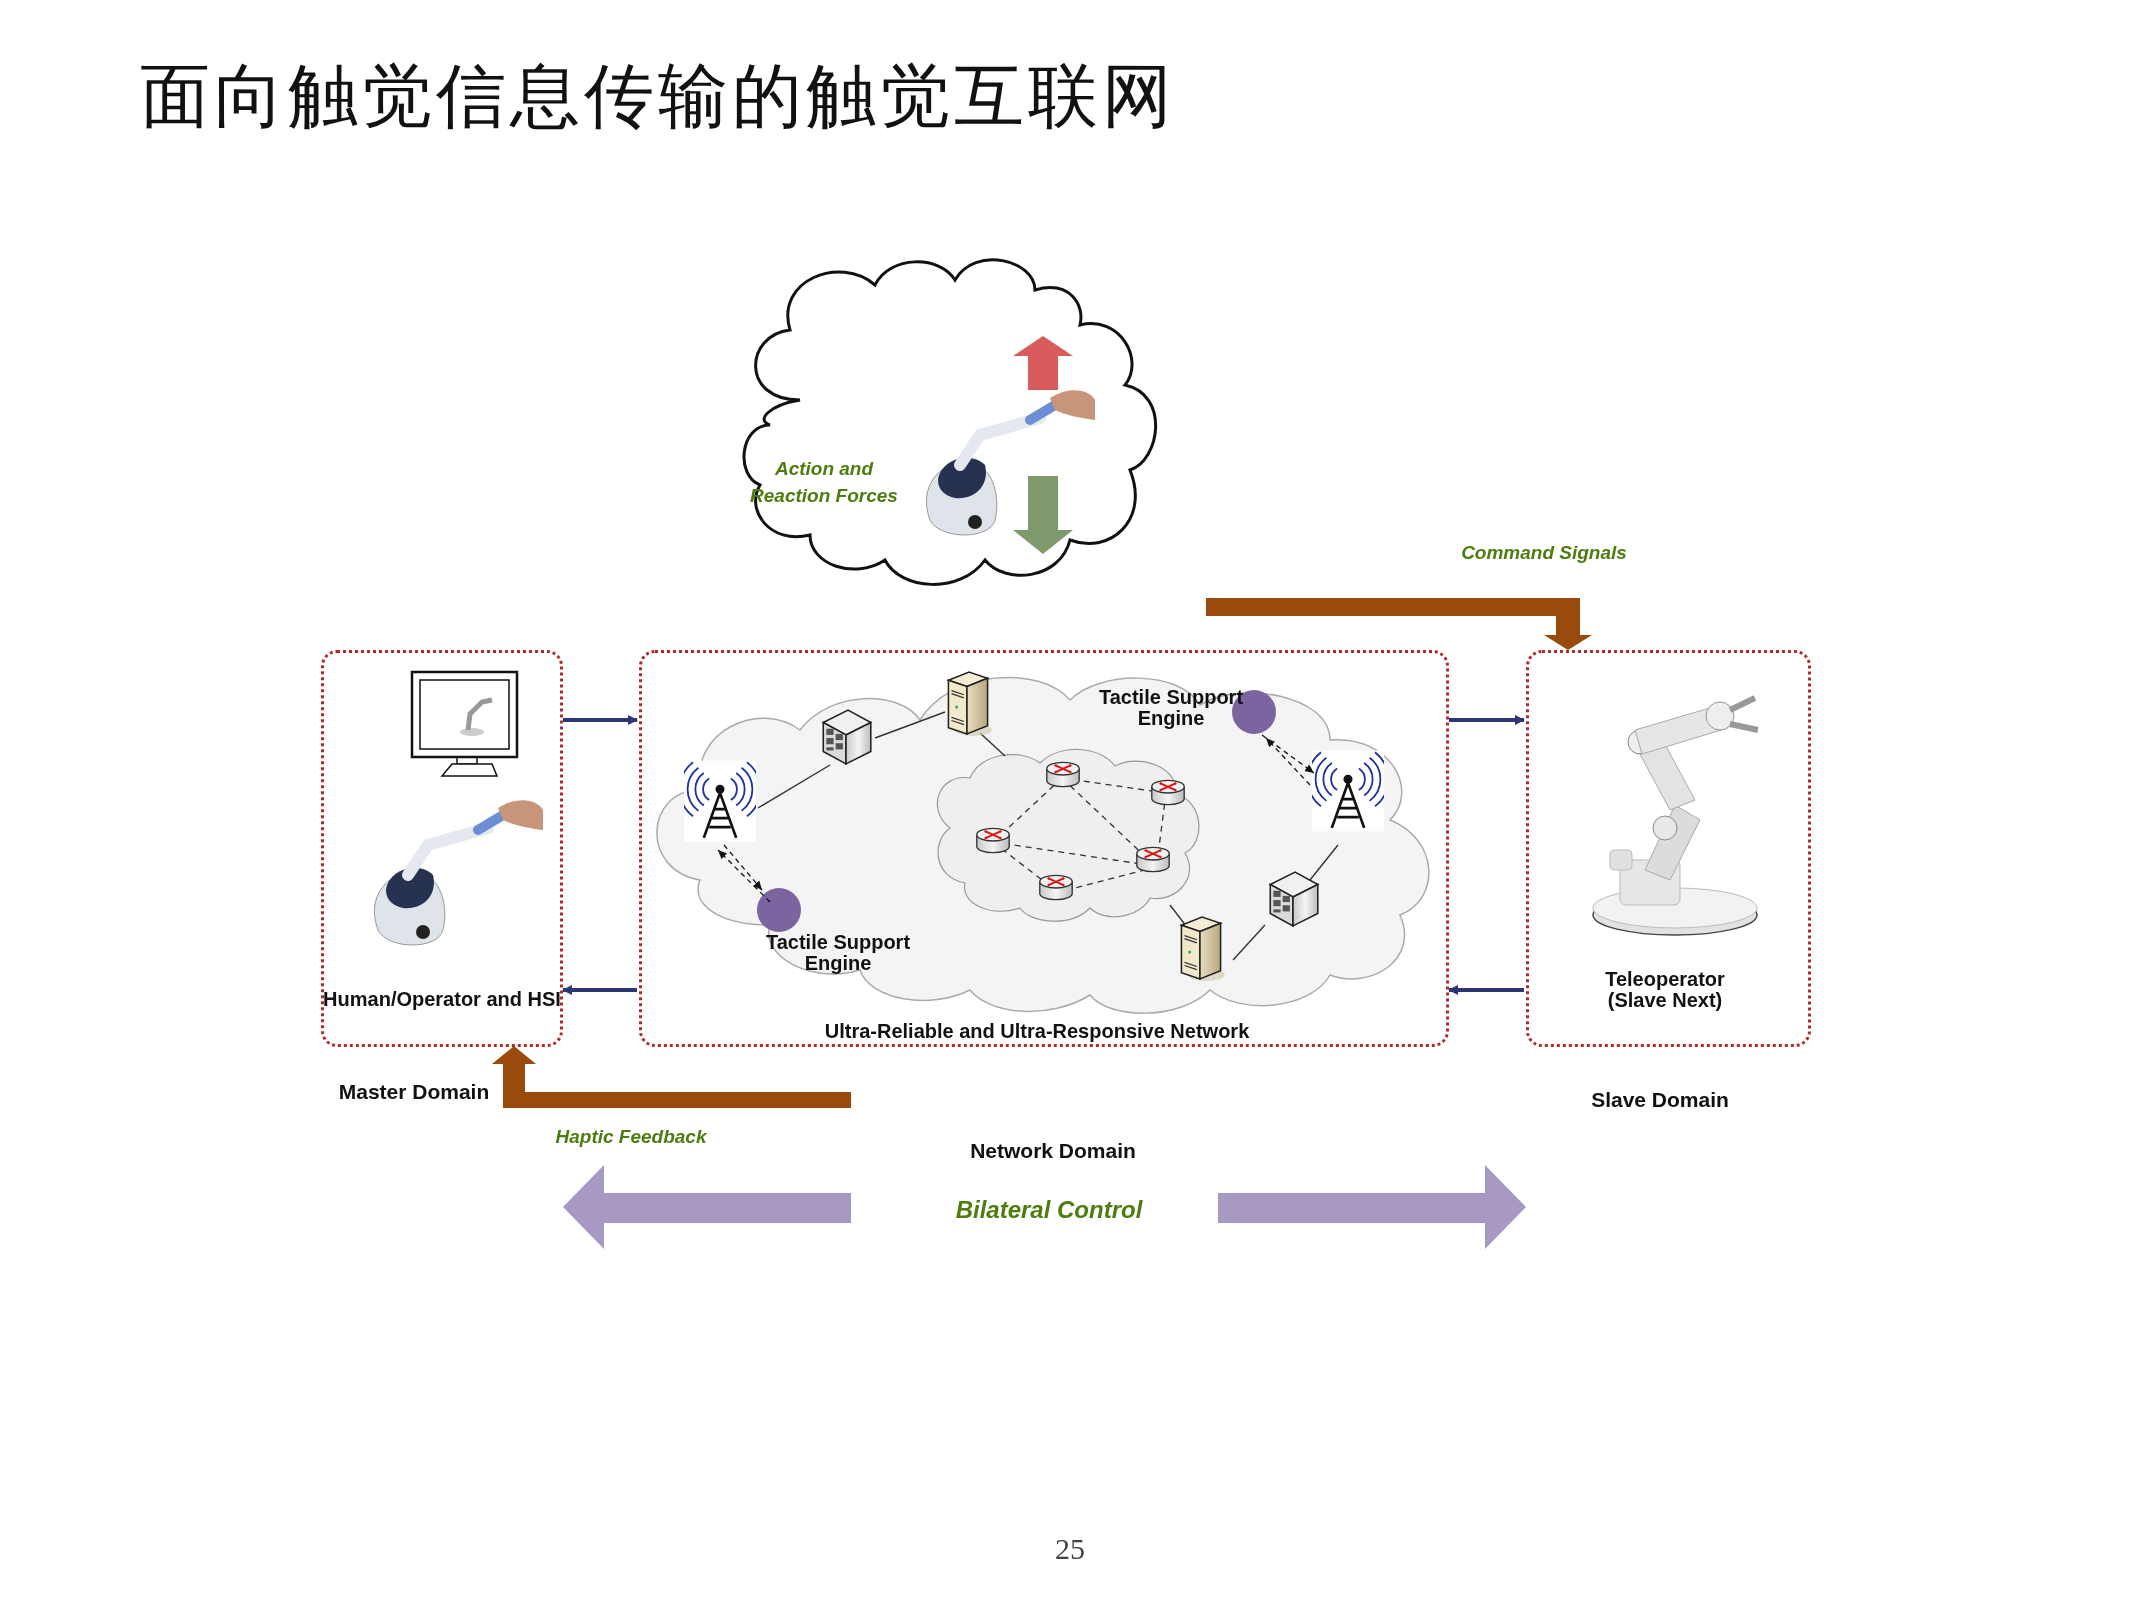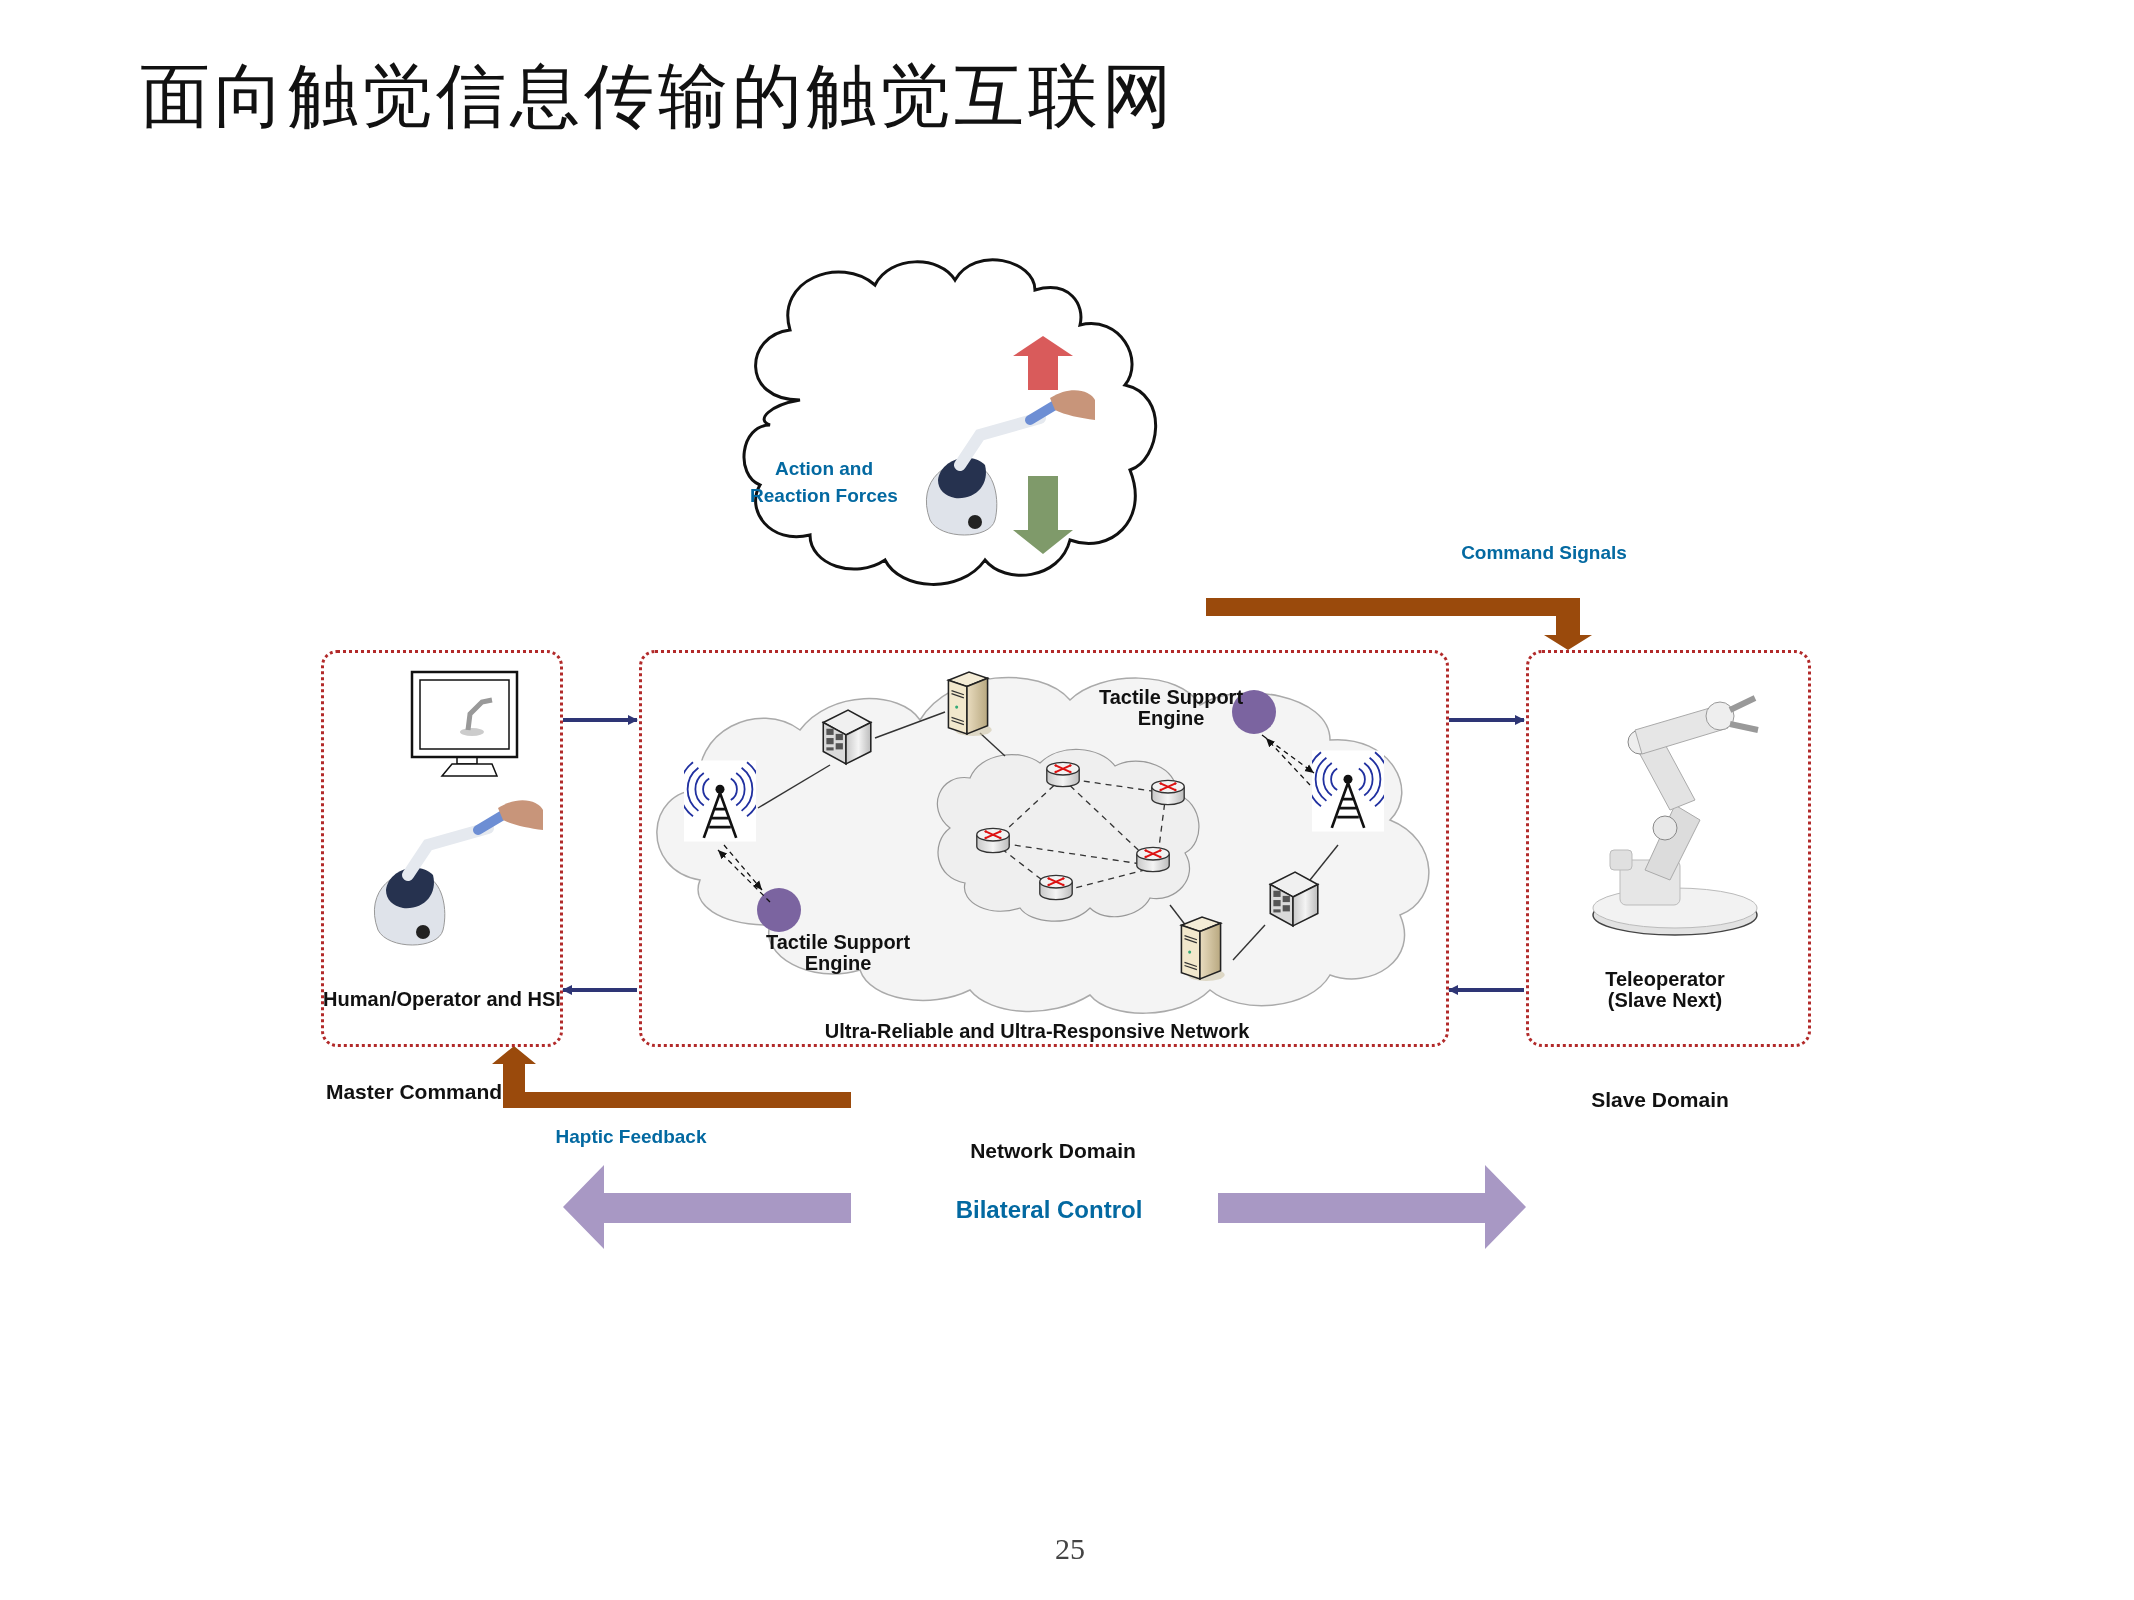--- a/index.html
+++ b/index.html
@@ -3,21 +3,21 @@
 <meta charset="utf-8">
 <style>
   html, body { margin: 0; padding: 0; background: #ffffff; }
   body { width: 2134px; height: 1600px; position: relative; overflow: hidden; font-family: "DejaVu Sans", sans-serif; }
   .abs { position: absolute; }
   .title {
     left: 140px; top: 50px; font-size: 70px; letter-spacing: 4px; color: #111;
     font-family: "DejaVu Sans", sans-serif; font-weight: normal; white-space: nowrap;
   }
   .lbl { font-family: "Liberation Sans", sans-serif; font-weight: bold; color: #111; white-space: nowrap; }
-  .red { color: #0369a1; }
+  .red { color: #4d7c0f; font-style: italic; }
   .center { transform: translateX(-50%); text-align: center; }
   .domain-lbl { font-size: 21px; }
   .small-lbl { font-size: 20px; line-height: 21px; }
   .dash-box {
     border: 3px dotted #b22a2a; border-radius: 16px; box-sizing: border-box; background: transparent;
   }
   .citation {
     right: 122px; top: 1362px; font-family: "Liberation Serif", serif; font-size: 29px; line-height: 37px;
     text-align: right; color: #111; white-space: nowrap;
   }
@@ -224,21 +224,21 @@
   <div>Tactile Support</div>
   <div>Engine</div>
 </div>
 <div class="abs lbl center small-lbl" style="left:1037px; top:1021px;">Ultra-Reliable and Ultra-Responsive Network</div>
 
 <div class="abs lbl center small-lbl" style="left:1665px; top:969px;">
   <div>Teleoperator</div>
   <div>(Slave Next)</div>
 </div>
 
-<div class="abs lbl center domain-lbl" style="left:414px; top:1080px;">Master Command</div>
+<div class="abs lbl center domain-lbl" style="left:414px; top:1080px;">Master Domain</div>
 <div class="abs lbl center domain-lbl" style="left:1053px; top:1139px;">Network Domain</div>
 <div class="abs lbl center domain-lbl" style="left:1660px; top:1088px;">Slave Domain</div>
 
 <div class="abs lbl red center" style="left:631px; top:1126px; font-size:19px;">Haptic Feedback</div>
 <div class="abs lbl red center" style="left:1049px; top:1196px; font-size:24px;">Bilateral Control</div>
 
 <div class="abs citation">
 </div>
 
 <div class="abs pagenum">25</div>

